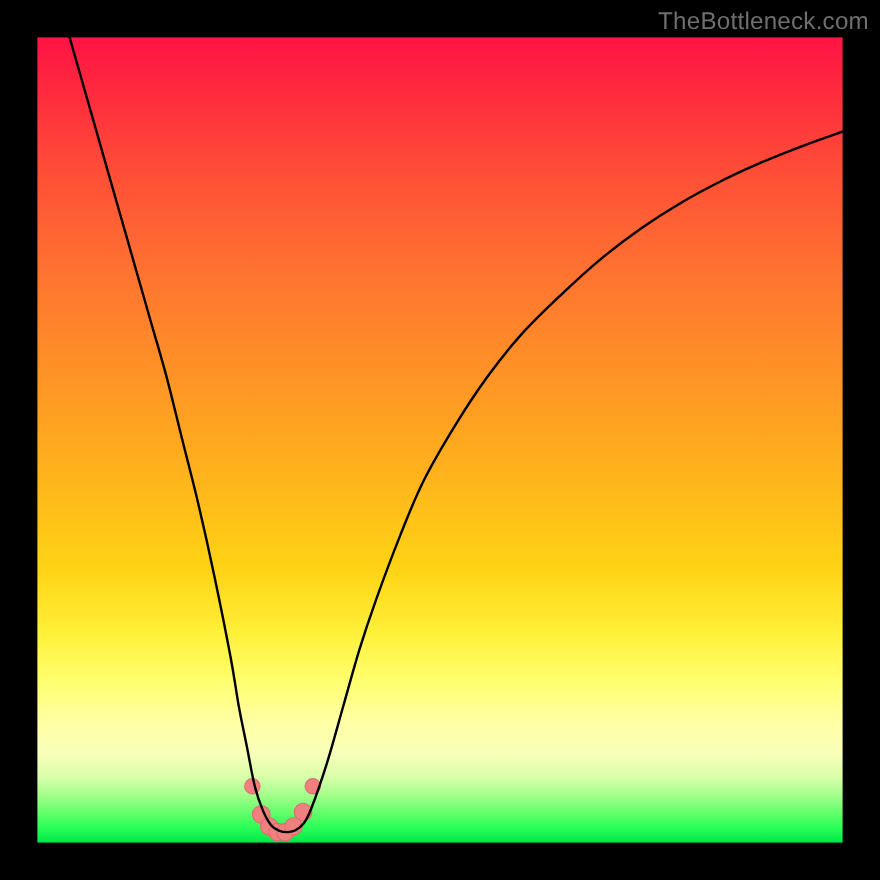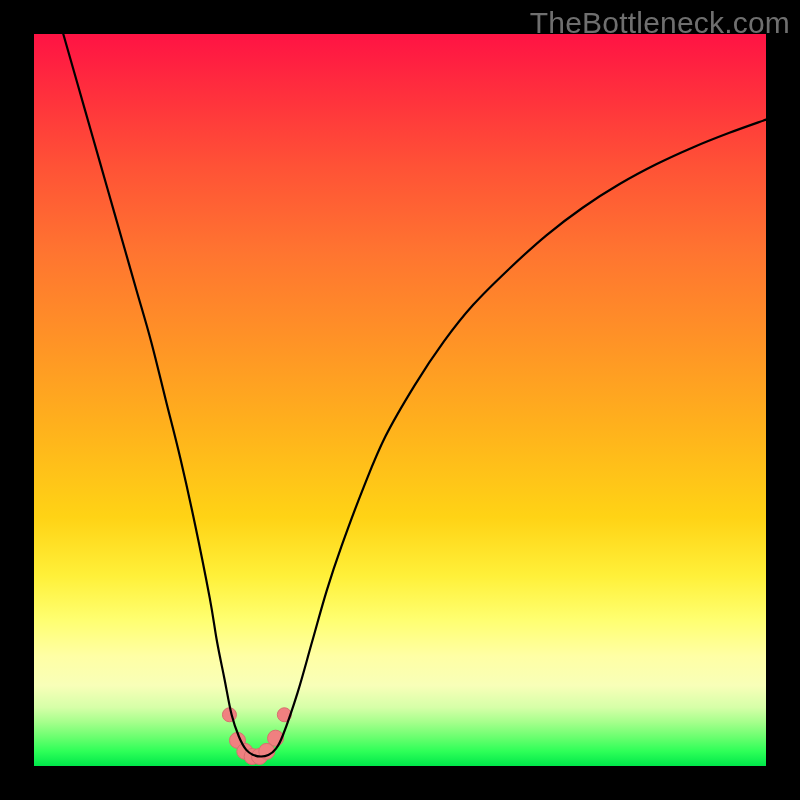--- a/index.html
+++ b/index.html
@@ -43,21 +43,21 @@
       #6cff70 96%,
       #2eff58 98%,
       #00e74a 100%
     );
   }
   .watermark {
     position: absolute;
     top: 6px;
     right: 10px;
     color: #6f6f6f;
-    font-size: 30px;
+    font-size: 22px;
     letter-spacing: 0.2px;
     font-weight: 400;
   }
   svg.curve {
     position: absolute;
     top: 0;
     left: 0;
     width: 732px;
     height: 732px;
     overflow: visible;

